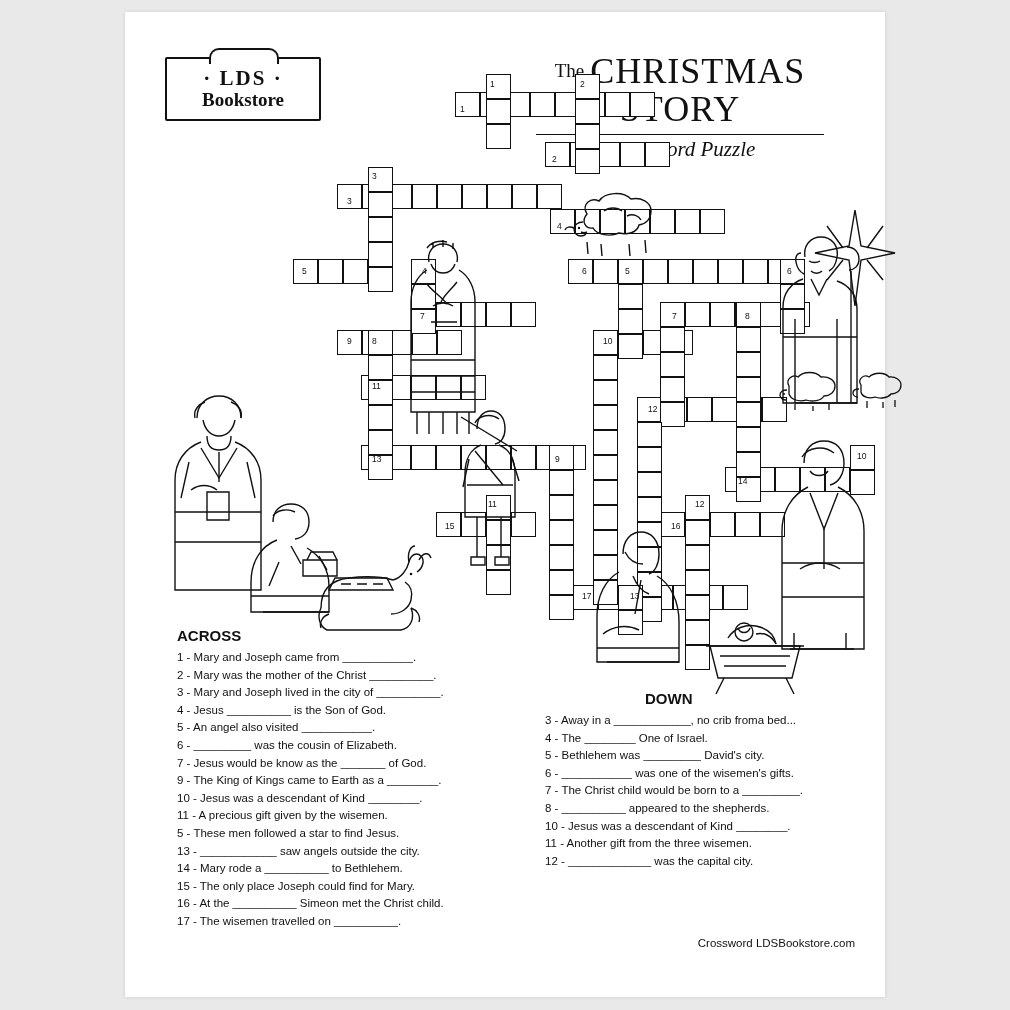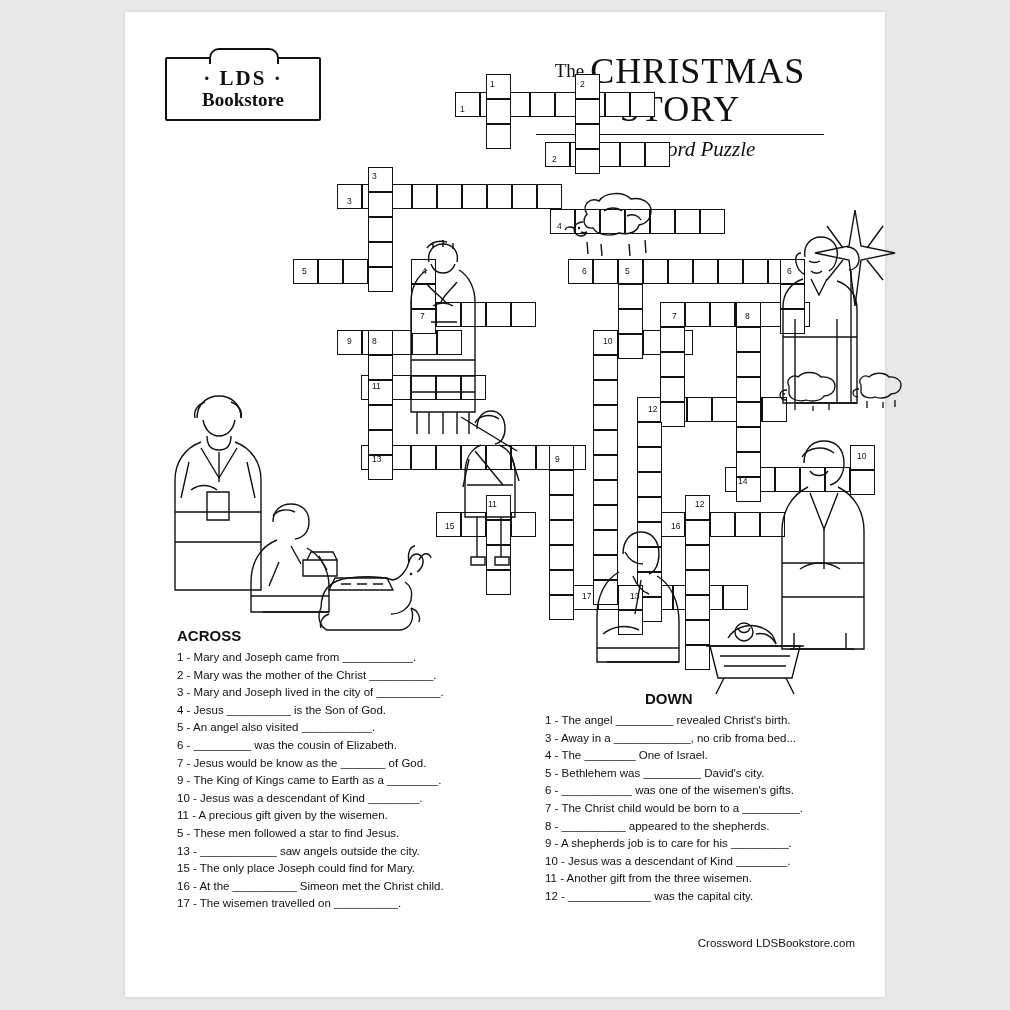--- a/index.html
+++ b/index.html
@@ -471,34 +471,33 @@
     <div class="clue">3 - Mary and Joseph lived in the city of __________.</div>
     <div class="clue">4 - Jesus __________ is the Son of God.</div>
     <div class="clue">5 - An angel also visited ___________.</div>
     <div class="clue">6 - _________ was the cousin of Elizabeth.</div>
     <div class="clue">7 - Jesus would be know as the _______ of God.</div>
     <div class="clue">9 - The King of Kings came to Earth as a ________.</div>
     <div class="clue">10 - Jesus was a descendant of Kind ________.</div>
     <div class="clue">11 - A precious gift given by the wisemen.</div>
     <div class="clue">5 - These men followed a star to find Jesus.</div>
     <div class="clue">13 - ____________ saw angels outside the city.</div>
+    <div class="clue">14 - Mary rode a __________ to Bethlehem.</div>
     <div class="clue">15 - The only place Joseph could find for Mary.</div>
     <div class="clue">16 - At the __________ Simeon met the Christ child.</div>
     <div class="clue">17 - The wisemen travelled on __________.</div>
   </div>
 
   <div class="clues" id="down">
     <div class="clue-h">DOWN</div>
-    <div class="clue">1 - The angel _________ revealed Christ's birth.</div>
     <div class="clue">3 - Away in a ____________, no crib froma bed...</div>
     <div class="clue">4 - The ________ One of Israel.</div>
     <div class="clue">5 - Bethlehem was _________ David's city.</div>
     <div class="clue">6 - ___________ was one of the wisemen's gifts.</div>
     <div class="clue">7 - The Christ child would be born to a _________.</div>
     <div class="clue">8 - __________ appeared to the shepherds.</div>
-    <div class="clue">9 - A shepherds job is to care for his _________.</div>
     <div class="clue">10 - Jesus was a descendant of Kind ________.</div>
     <div class="clue">11 - Another gift from the three wisemen.</div>
     <div class="clue">12 - _____________ was the capital city.</div>
   </div>
 
   <div class="copyright">Crossword LDSBookstore.com</div>
 </div>
 
 </body></html>

